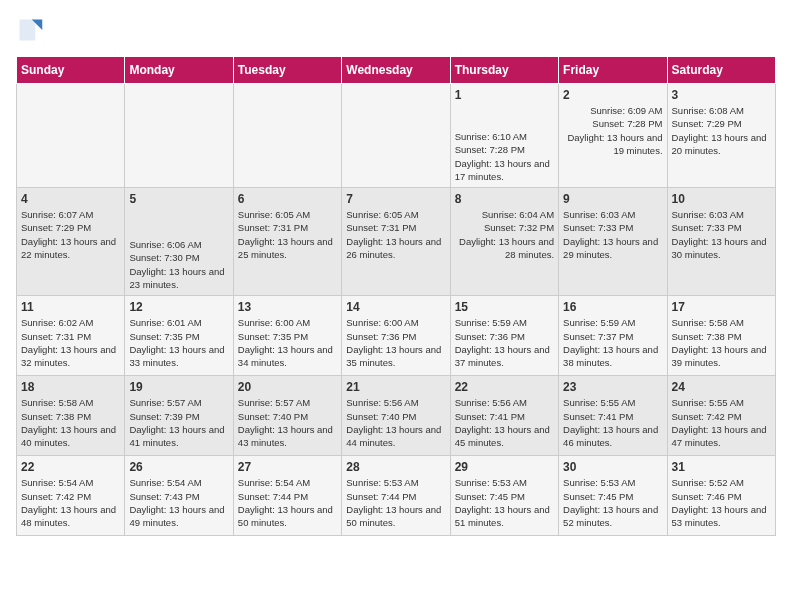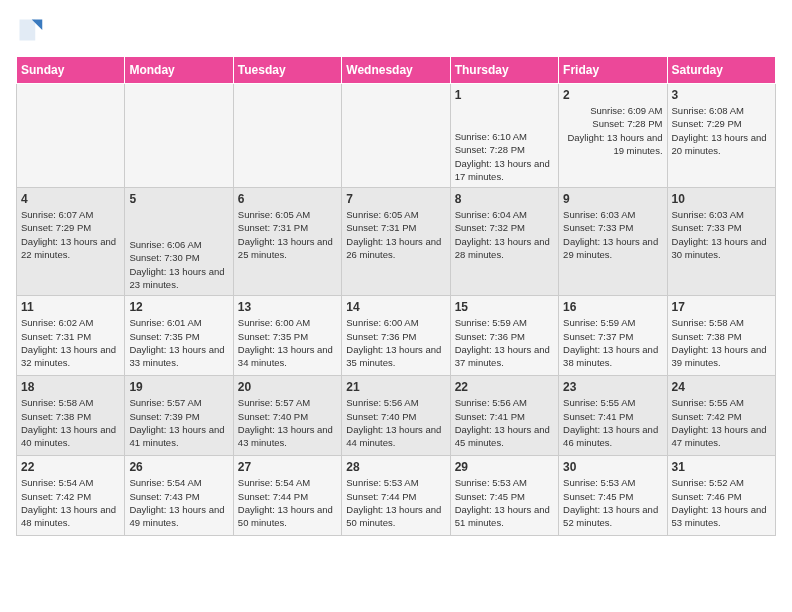--- a/index.html
+++ b/index.html
@@ -48,21 +48,21 @@
       font-size: 18px;
       font-weight: normal;
       color: #333;
     }
     table {
       width: 100%;
       border-collapse: collapse;
       table-layout: fixed;
     }
     thead tr th {
-      background-color: #ec4899;
+      background-color: #be185d;
       color: #fff;
       font-size: 12px;
       font-weight: bold;
       padding: 6px 4px;
       text-align: left;
       border: 1px solid #fff;
     }
     tbody tr td {
       border: 1px solid #ccc;
       vertical-align: top;
@@ -166,21 +166,21 @@
 Daylight: 13 hours and 25 minutes.</div>
         </td>
         <td>
           <span class="day-number">7</span>
           <div class="day-info" style="white-space: pre-line;">Sunrise: 6:05 AM
 Sunset: 7:31 PM
 Daylight: 13 hours and 26 minutes.</div>
         </td>
         <td>
           <span class="day-number">8</span>
-          <div class="day-info" style="white-space: pre-line;">Sunrise: 6:04 AM
+          <div class="day-info" style="white-space: pre-line; text-align: right;">Sunrise: 6:04 AM
 Sunset: 7:32 PM
 Daylight: 13 hours and 28 minutes.</div>
         </td>
         <td>
           <span class="day-number">9</span>
           <div class="day-info" style="white-space: pre-line;">Sunrise: 6:03 AM
 Sunset: 7:33 PM
 Daylight: 13 hours and 29 minutes.</div>
         </td>
         <td>

